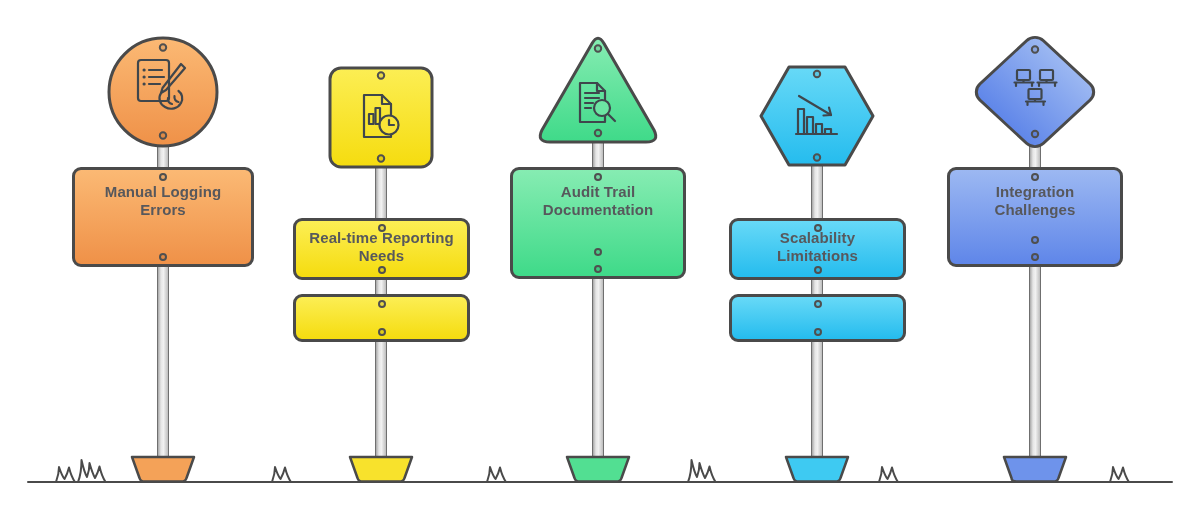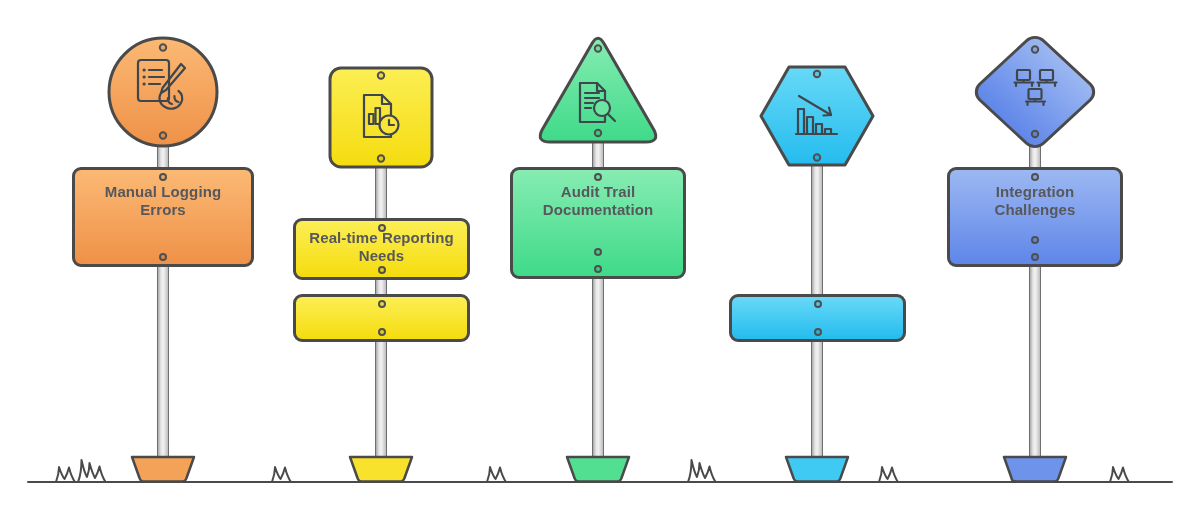--- a/index.html
+++ b/index.html
@@ -199,20 +199,26 @@
   </div>
 
   <div class="sign c3 tall" style="left:510px;top:167px;width:176px;height:112px;">
     <div class="screw t"></div>
     <div class="sign-label">Audit Trail
 Documentation</div>
     <div class="screw b2" style="position:absolute;width:4px;height:4px;border:2px solid #4F4F4F;border-radius:50%;left:calc(50% - 4px);background:rgba(0,0,0,0.08);"></div>
     <div class="screw b"></div>
   </div>
 
+  <div class="sign c4 short" style="left:729px;top:218px;width:177px;height:62px;">
+    <div class="screw t"></div>
+    <div class="sign-label">Scalability
+Limitations</div>
+    <div class="screw b"></div>
+  </div>
   <div class="sign c4" style="left:729px;top:294px;width:177px;height:48px;">
     <div class="screw t"></div>
     <div class="screw b"></div>
   </div>
 
   <div class="sign c5 tall" style="left:947px;top:167px;width:176px;height:100px;">
     <div class="screw t"></div>
     <div class="sign-label">Integration
 Challenges</div>
     <div class="screw b2" style="position:absolute;width:4px;height:4px;border:2px solid #4F4F4F;border-radius:50%;left:calc(50% - 4px);background:rgba(0,0,0,0.08);"></div>

